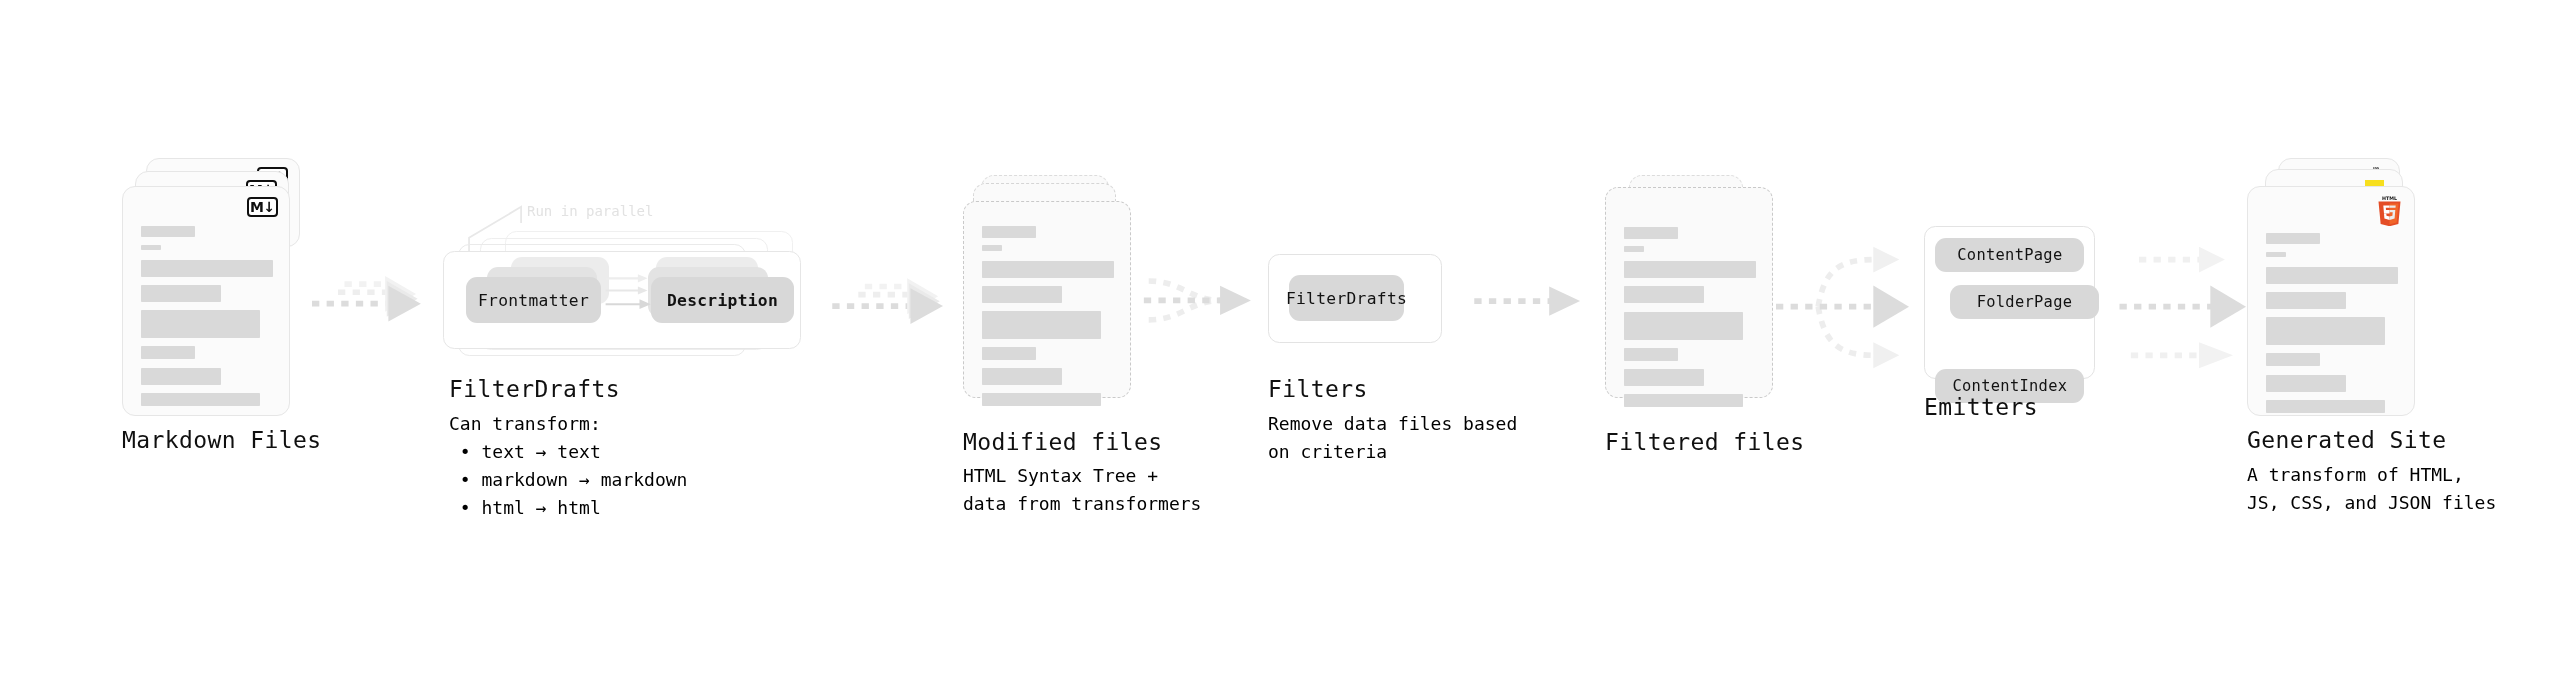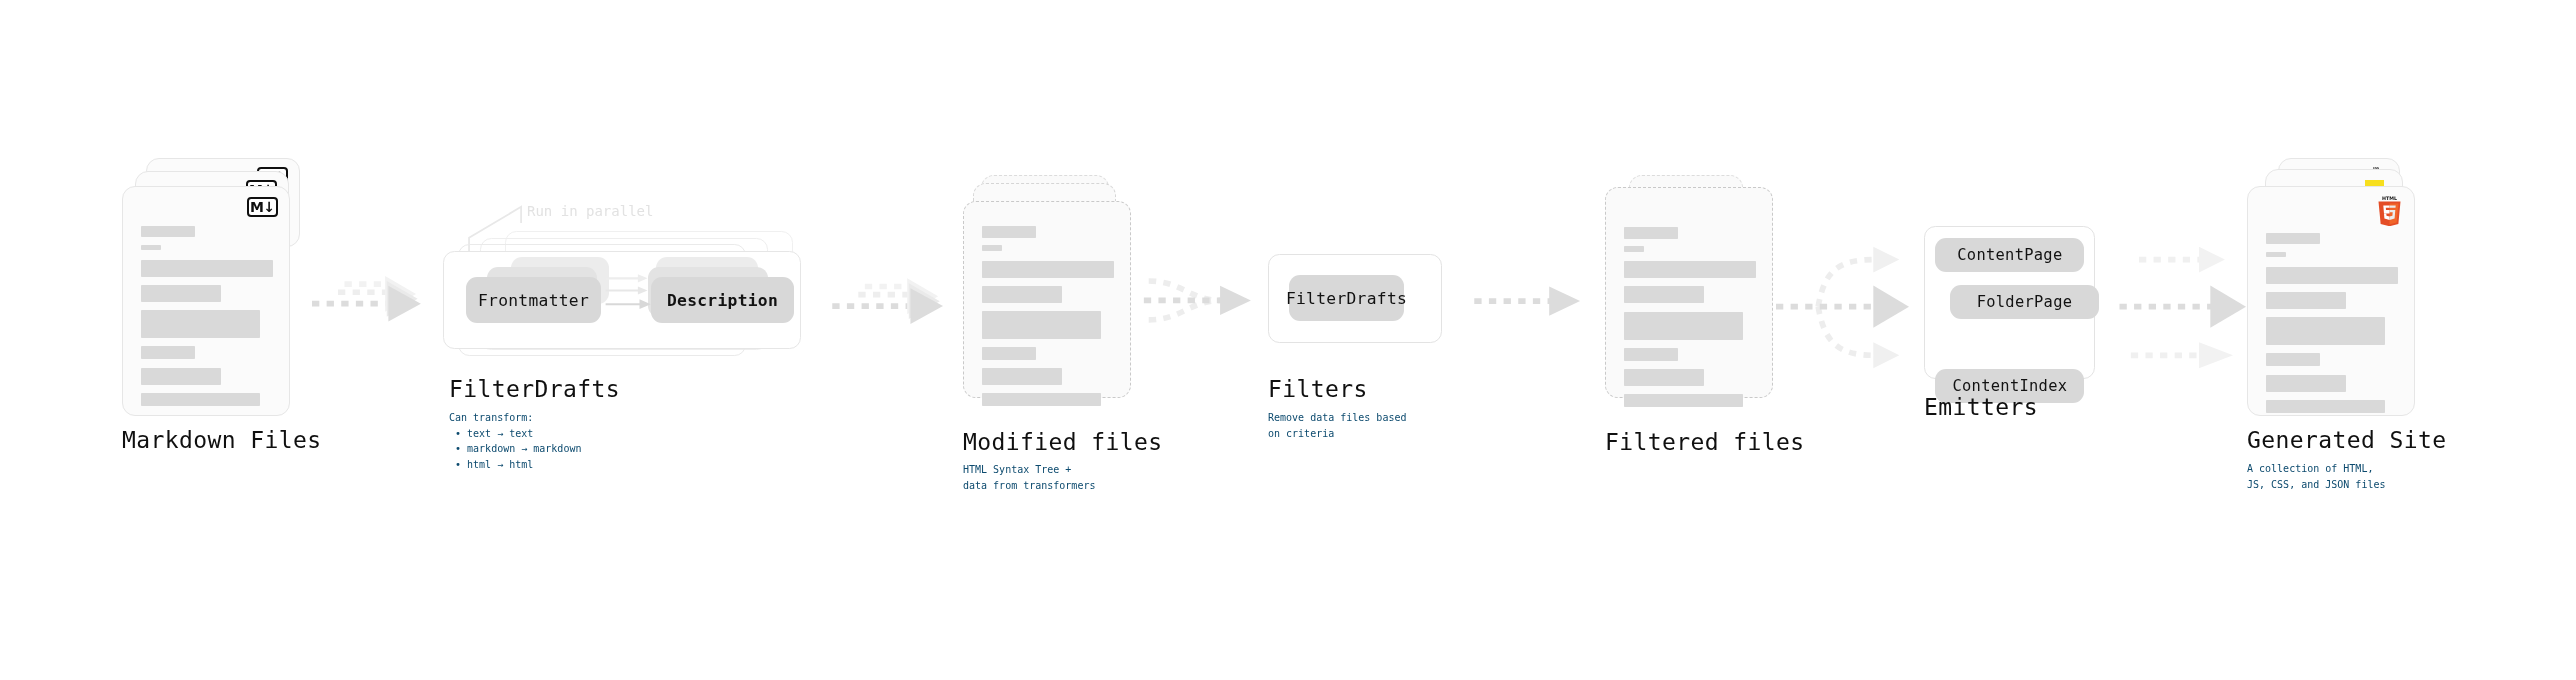--- a/index.html
+++ b/index.html
@@ -86,23 +86,23 @@
   
   .title {
     position: absolute;
     font-size: 23px;
     letter-spacing: 0.4px;
     color: #101010;
     white-space: nowrap;
   }
   .desc {
     position: absolute;
-    font-size: 10px;
+    font-size: 18px;
     line-height: 1.55;
-    color: #0c4a6e;
+    color: #000000;
     white-space: pre;
   }
   .annot {
     position: absolute;
     font-size: 14px;
     color: #e2e2e2;
     white-space: nowrap;
   }
 
   
@@ -335,17 +335,17 @@
           <div class="bar" style="width:80px; height:17px; margin-bottom:8.1px;"></div>
           <div class="bar" style="width:119px;height:28px; margin-bottom:8.1px;"></div>
           <div class="bar" style="width:54px; height:13px; margin-bottom:8.1px;"></div>
           <div class="bar" style="width:80px; height:17px; margin-bottom:8.1px;"></div>
           <div class="bar" style="width:119px;height:13px;"></div>
         </div>
       </div>
     </div>
   </div>
   <div class="title" style="left:2247px; top:427px;">Generated Site</div>
-  <div class="desc" style="left:2247px; top:461px;">A collection of HTML,
+  <div class="desc" style="left:2247px; top:461px;">A transform of HTML,
 JS, CSS, and JSON files</div>
 
 </div>
 
 
 </body></html>

